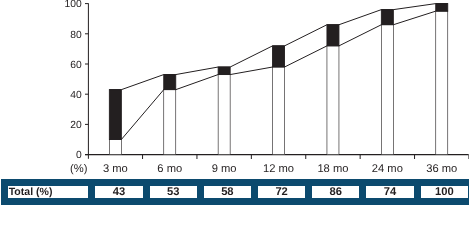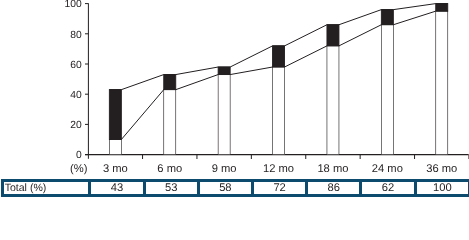--- a/index.html
+++ b/index.html
@@ -4,22 +4,22 @@
 <style>
   html,body{margin:0;padding:0;background:#fff;}
   body{width:469px;height:240px;overflow:hidden;font-family:"Liberation Sans",sans-serif;color:#231f20;
        -webkit-font-smoothing:antialiased;text-rendering:geometricPrecision;}
   #root{position:relative;width:469px;height:240px;transform:translateZ(0);}
   svg{display:block;}
   svg text{font-family:"Liberation Sans",sans-serif;}
   #tablewrap{position:absolute;left:0.9px;top:178.6px;width:468px;}
   #dtable{border-collapse:collapse;table-layout:fixed;width:468px;
           font-size:11.2px;color:#231f20;}
-  #dtable th,#dtable td{border:3px solid #0c4a6e;height:14px;padding:0;
-          font-weight:normal;text-align:center;line-height:12px;
+  #dtable th,#dtable td{border:7px solid #0c4a6e;height:14px;padding:0;
+          font-weight:bold;text-align:center;line-height:12px;
           vertical-align:middle;overflow:hidden;box-sizing:border-box;}
   #dtable th{width:87.4px;text-align:left;padding:0 0.5px 0 0.8px;white-space:nowrap;
              font-size:10.55px;}
   #dtable td{width:54.243px;}
   .mk{display:inline-block;width:8.5px;height:8.0px;border:1px solid #231f20;
       vertical-align:-0.7px;margin-right:4.3px;box-sizing:border-box;}
   .mk.filled{background:#231f20;}
   .mk.open{background:#fff;}
 </style>
 </head>
@@ -92,19 +92,19 @@
   <div id="tablewrap">
       <table id="dtable">
         <tbody>
           <tr>
             <th><span>Total (%)</span></th>
             <td><span>43</span></td>
             <td><span>53</span></td>
             <td><span>58</span></td>
             <td><span>72</span></td>
             <td><span>86</span></td>
-            <td><span>62</span></td>
+            <td><span>74</span></td>
             <td><span>100</span></td>
           </tr>
         </tbody>
       </table>
     </div>
 </div>
 
 </body></html>

